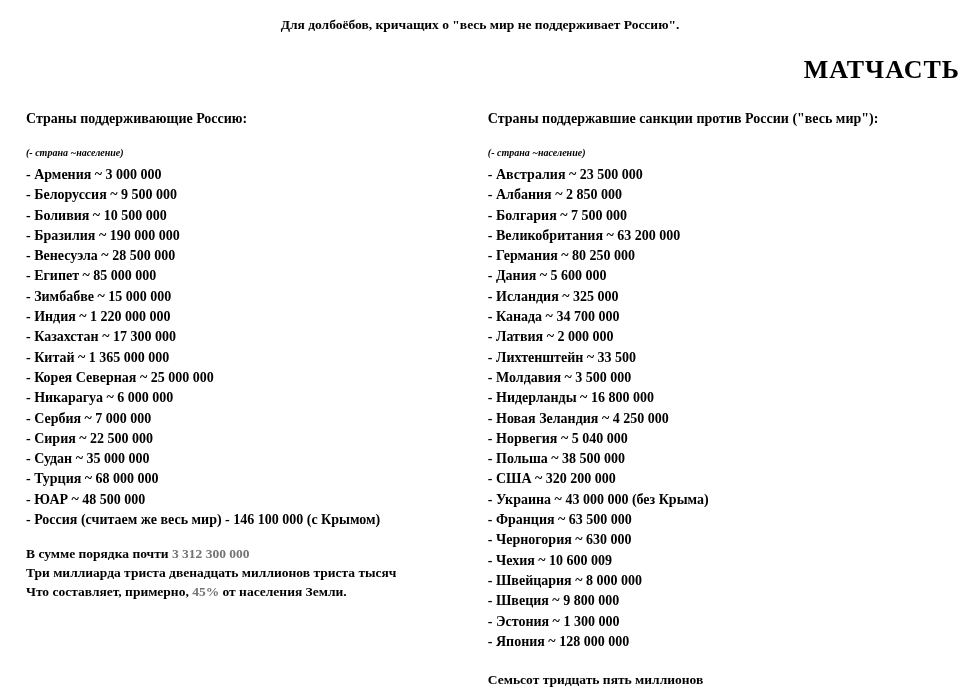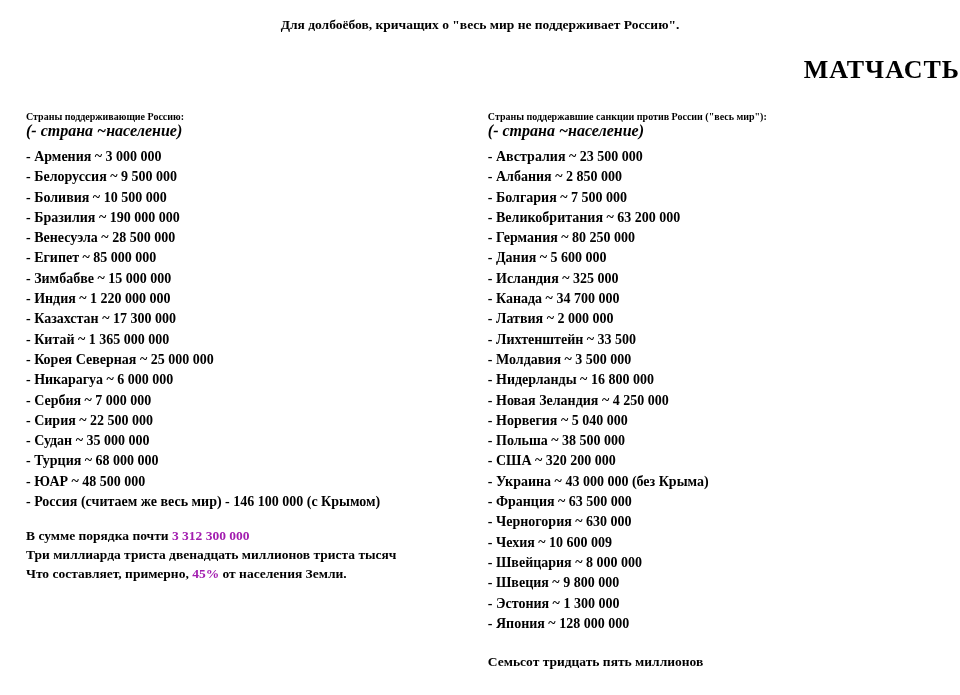--- a/index.html
+++ b/index.html
@@ -45,27 +45,27 @@
   .col-left {
     width: 478px;
     padding-left: 0px;
   }
   .col-right {
     width: 482px;
     padding-left: 10px;
   }
   .col-heading {
     font-weight: bold;
-    font-size: 10px;
-    margin-bottom: 0;
+    font-size: 14px;
+    margin-bottom: 20px;
   }
   .col-sub {
     font-weight: bold;
     font-style: italic;
-    font-size: 16px;
+    font-size: 10px;
     margin-bottom: 7px;
   }
   ul.entries {
     list-style: none;
     margin: 0;
     padding: 0;
   }
   ul.entries li {
     font-weight: bold;
     font-size: 14px;
@@ -74,21 +74,21 @@
   }
   .summary {
     margin-top: 14px;
   }
   .summary div {
     font-weight: bold;
     font-size: 13.5px;
     line-height: 19px;
   }
   .accent {
-    color: #a21caf;
+    color: #737373;
   }
   .right-summary {
     margin-top: 18px;
   }
 </style>
 </head>
 <body>
 
 <div class="page">
 

